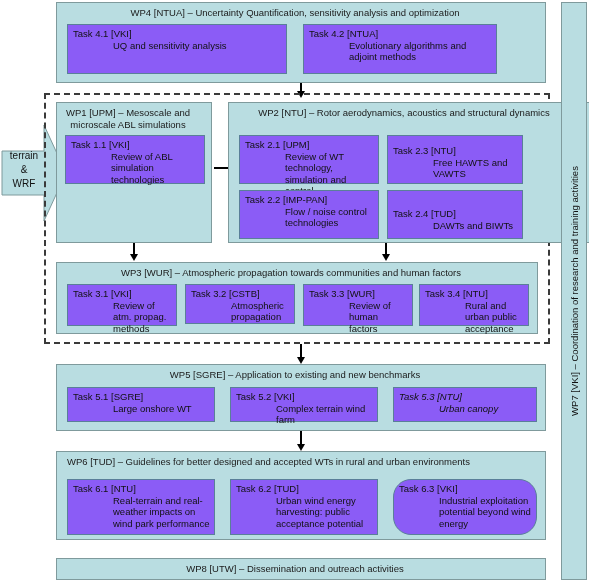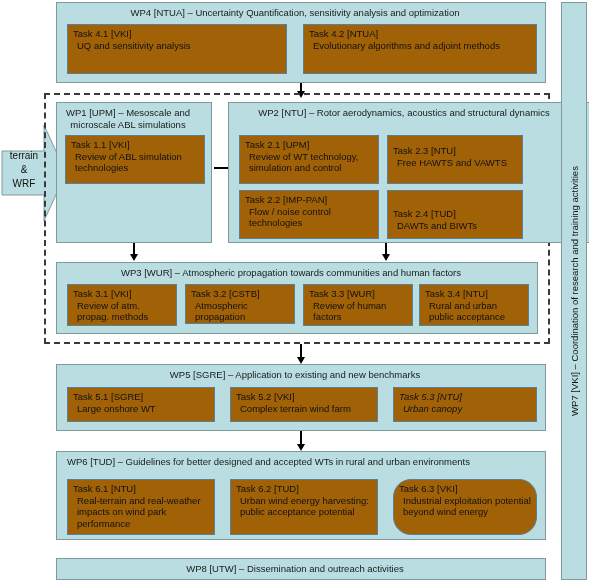--- a/index.html
+++ b/index.html
@@ -36,30 +36,30 @@
     padding-right: 16px;
   }
   .wp-title.left {
     text-align: left;
     padding-left: 10px;
   }
 
   
   .task {
     position: absolute;
-    background: #a16207;
+    background: #8b5cf6;
     border: 1px solid #5a7f99;
     box-sizing: border-box;
     font-size: 9.5px;
     color: #111111;
     line-height: 11.6px;
     padding: 3px 4px 3px 5px;
   }
   .task .t-head { display: block; }
-  .task .t-body { display: block; padding-left: 4px; }
+  .task .t-body { display: block; padding-left: 4px; margin-left: 36px; }
 
   
   #dashed-group {
     position: absolute;
     border: 2px dashed #3a3a3a;
     box-sizing: border-box;
     background: transparent;
   }
 
   
@@ -151,21 +151,21 @@
       <div>WRF</div>
     </div>
   </div>
 
   <div class="wp" id="wp4-box" style="left:56px; top:2px; width:490px; height:81px;">
     <div class="wp-title">WP4 [NTUA] – Uncertainty Quantification, sensitivity analysis and optimization</div>
     <div class="task" style="left:10px; top:21px; width:220px; height:50px;">
       <span class="t-head">Task 4.1 [VKI]</span>
       <span class="t-body">UQ and sensitivity analysis</span>
     </div>
-    <div class="task" style="left:246px; top:21px; width:234px; height:50px;">
+    <div class="task" style="left:246px; top:21px; width:194px; height:50px;">
       <span class="t-head">Task 4.2 [NTUA]</span>
       <span class="t-body">Evolutionary algorithms and adjoint methods</span>
     </div>
   </div>
 
   <div class="arrow-v" style="left:300px; top:83px; height:8px;"></div>
 
   <div id="dashed-group" style="left:44px; top:93px; width:506px; height:251px;"></div>
 
   <div class="wp" id="wp1-box" style="left:56px; top:102px; width:156px; height:141px;">

